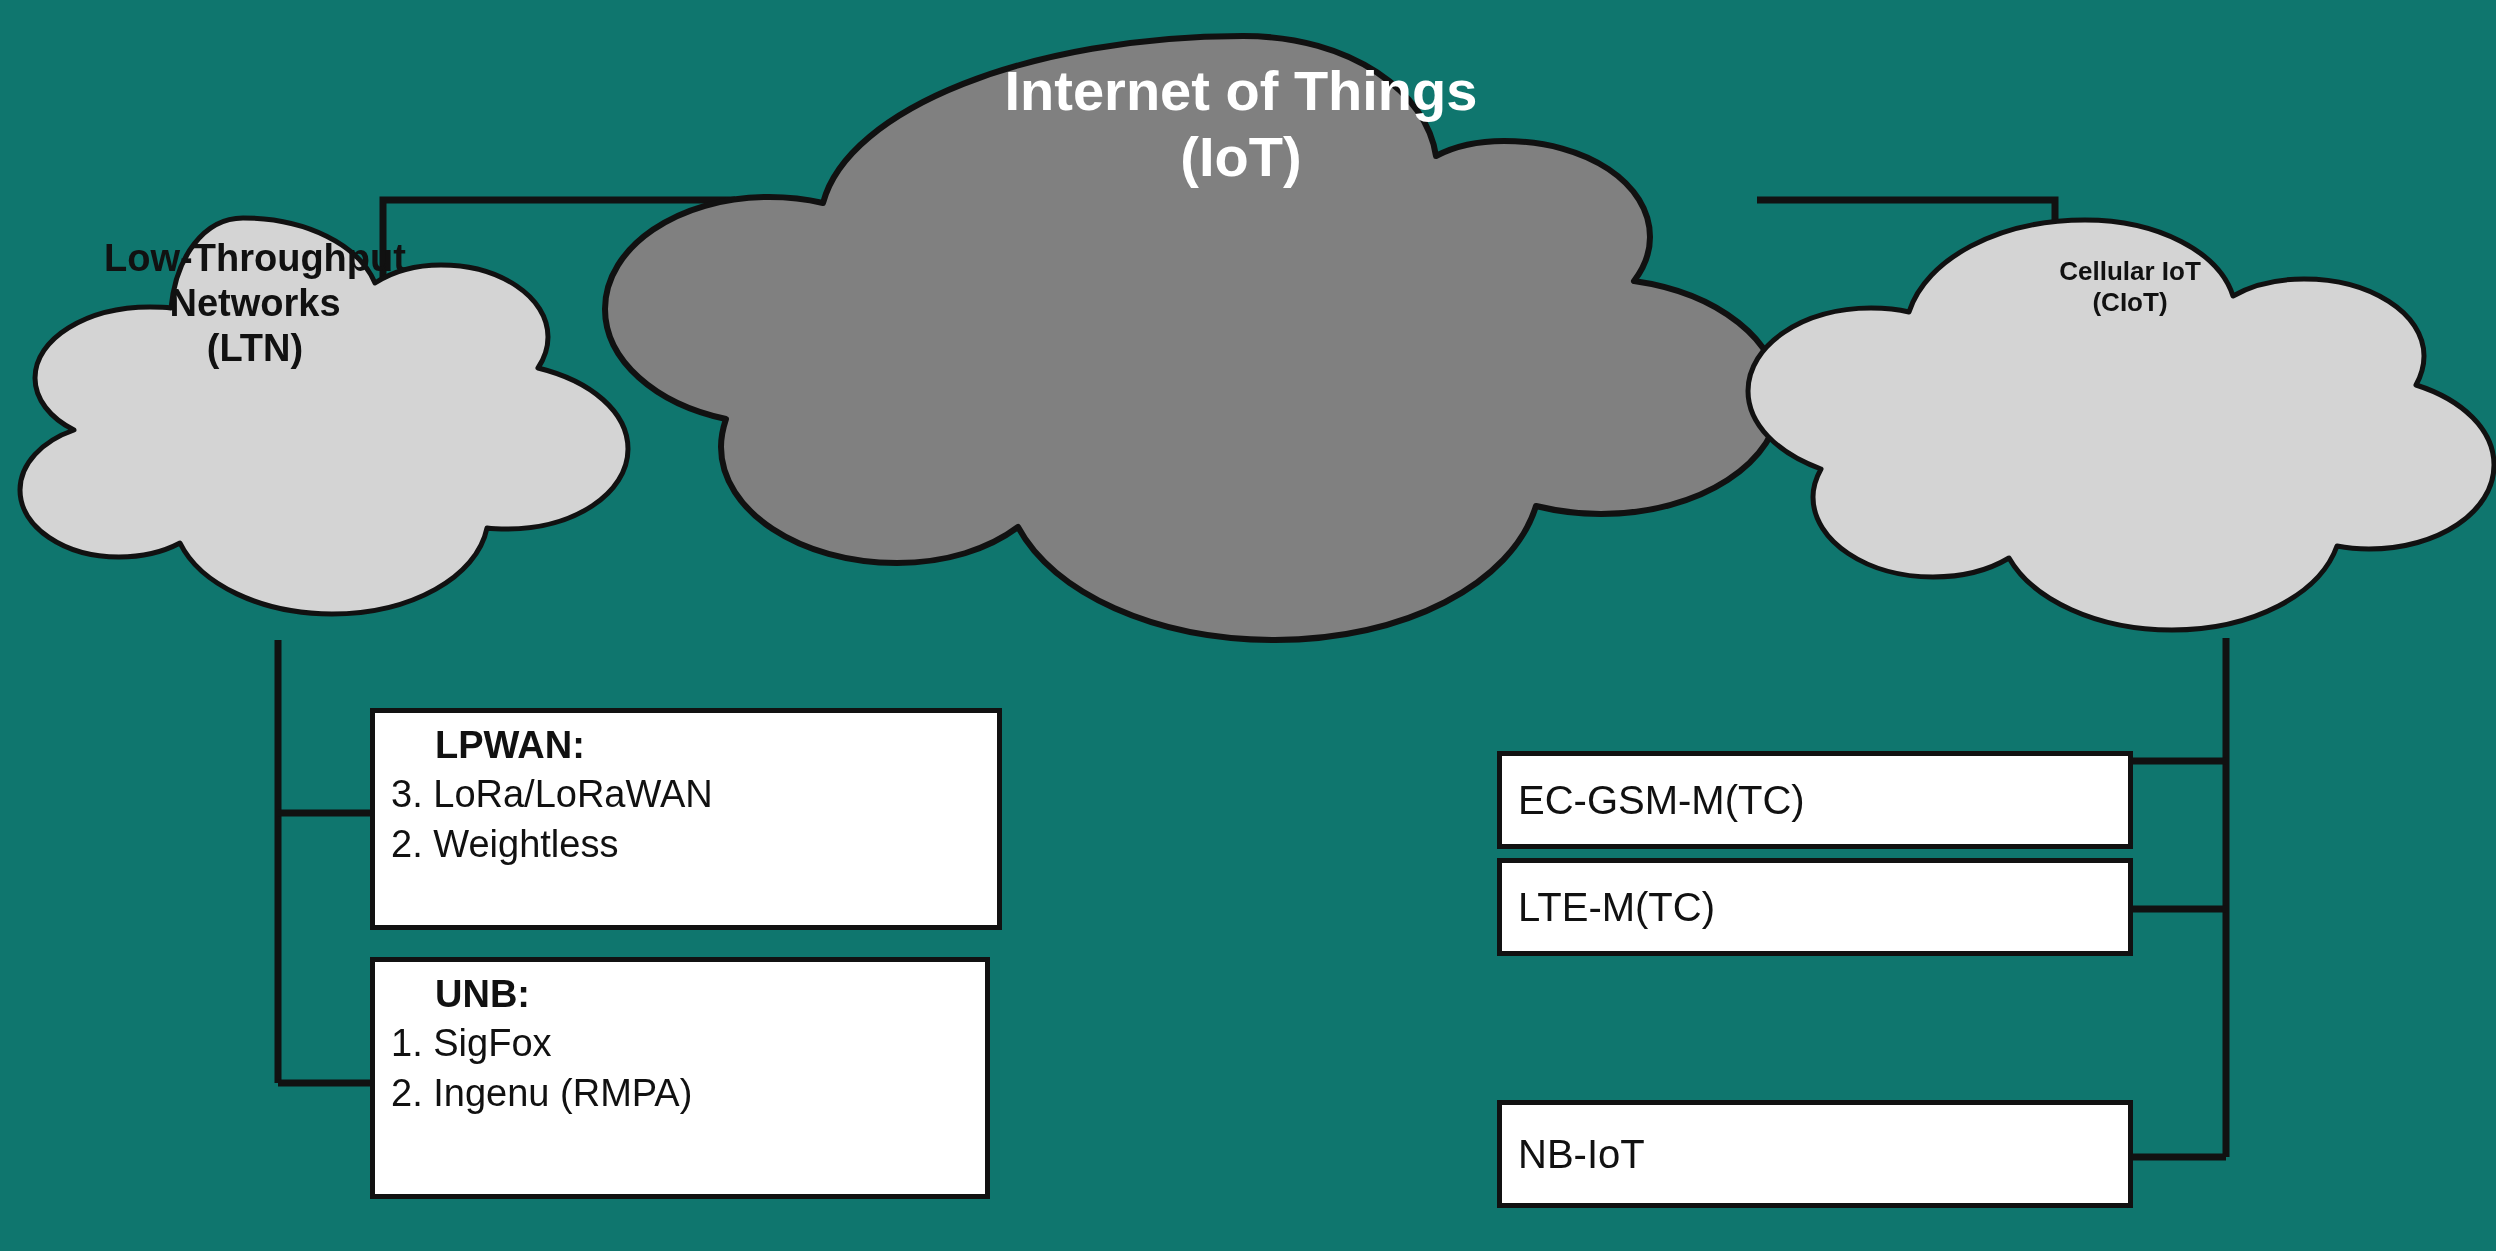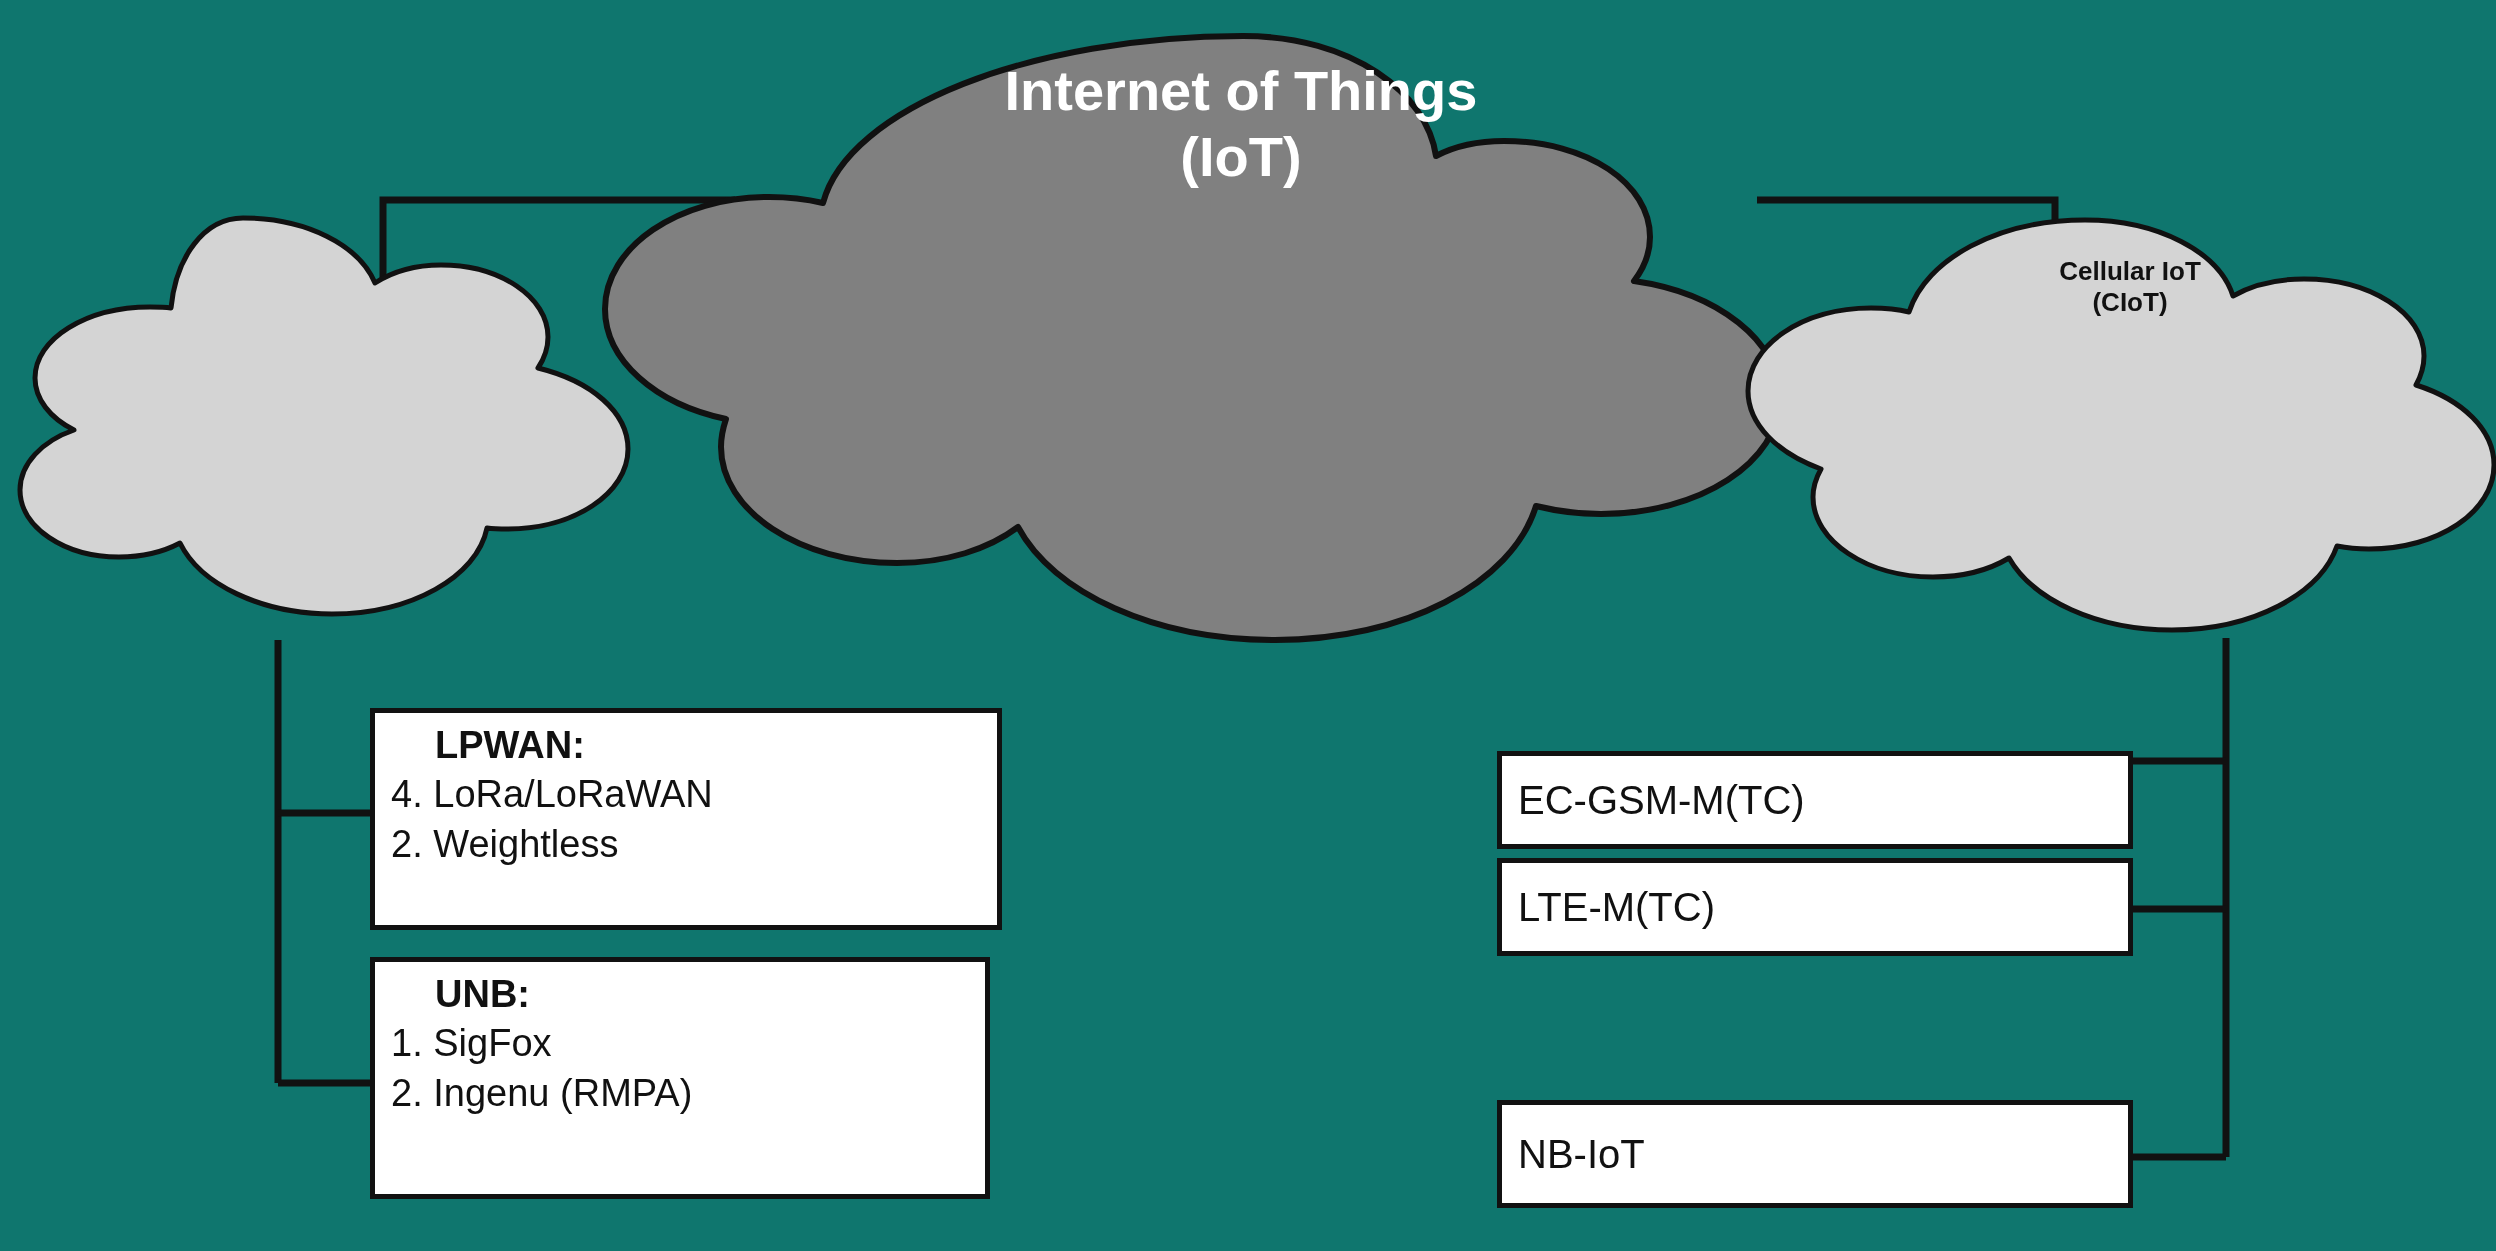--- a/index.html
+++ b/index.html
@@ -142,28 +142,31 @@
                C 1777 453 1748 424 1748 391
                C 1748 345 1803 308 1871 308
                C 1884 308 1897 309 1909 312
                C 1926 259 1998 220 2085 220 Z"></path>
     </g>
   </svg>
 
   <div class="cloud-label" id="iot-label">Internet of Things
 (IoT)</div>
 
+  <div class="cloud-label" id="ltn-label">Low-Throughput
+Networks
+(LTN)</div>
 
   <div class="cloud-label" id="ciot-label">Cellular IoT
 (CIoT)</div>
 
   <div class="box" id="box-lpwan">
     <div class="box-inner">
       <span class="box-title">LPWAN:</span>
-      <span class="box-item">4. LoRa/LoRaWAN</span>
+      <span class="box-item">3. LoRa/LoRaWAN</span>
       <span class="box-item">2. Weightless</span>
     </div>
   </div>
 
   <div class="box" id="box-unb">
     <div class="box-inner">
       <span class="box-title">UNB:</span>
       <span class="box-item">1. SigFox</span>
       <span class="box-item">2. Ingenu (RMPA)</span>
     </div>

